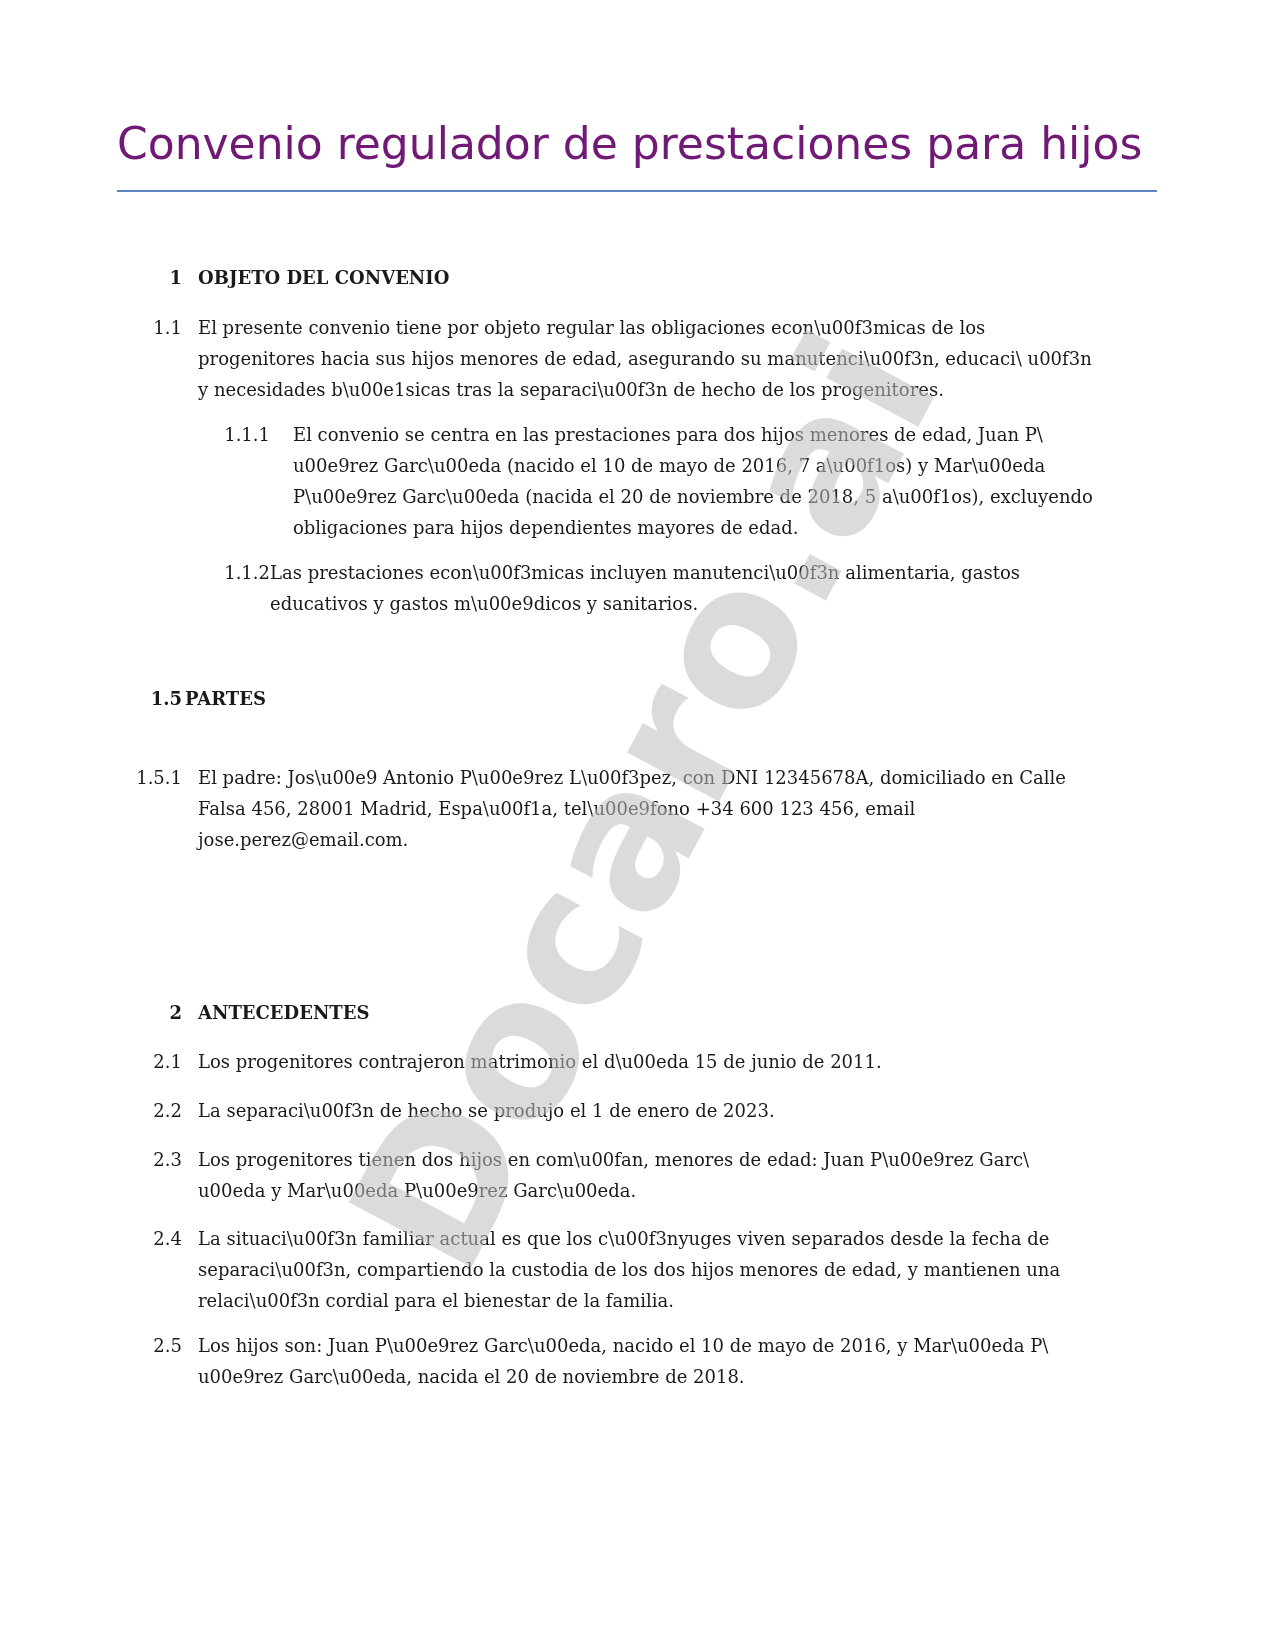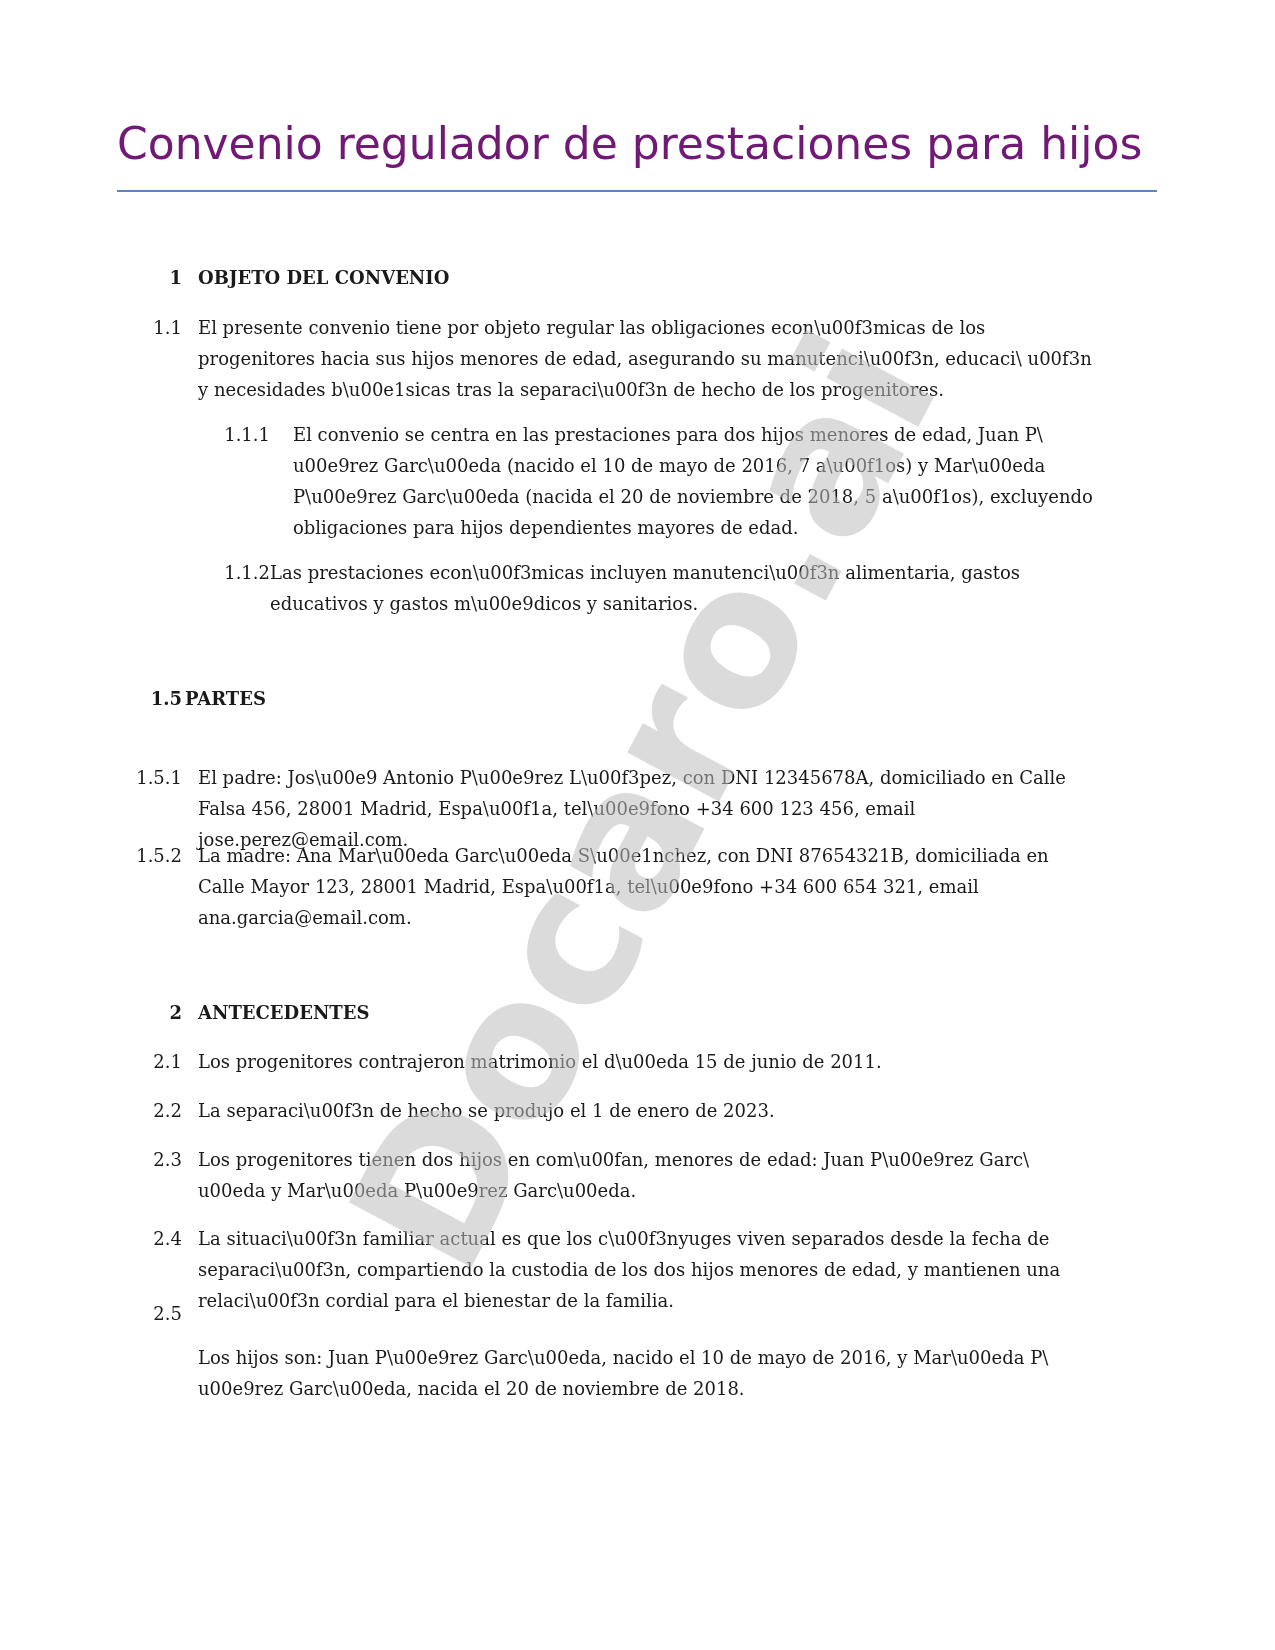--- a/index.html
+++ b/index.html
@@ -54,24 +54,20 @@
   <div class="row body-text heading" style="left:140px; top:683px;">
     <span class="num" style="width:42px;">1.5</span>
     <span class="txt" style="margin-left:3px;">PARTES</span>
   </div>
 
   <div class="row body-text" style="left:130px; top:733px;margin-top:29px;">
     <span class="num" style="width:52px;">1.5.1</span>
     <span class="txt" style="margin-left:16px; width:900px;">El padre: Jos\u00e9 Antonio P\u00e9rez L\u00f3pez, con DNI 12345678A, domiciliado en Calle Falsa 456, 28001 Madrid, Espa\u00f1a, tel\u00e9fono +34 600 123 456, email jose.perez@email.com.</span>
   </div>
 
-  <div class="row body-text" style="left:130px; top:840px;">
-    <span class="num" style="width:52px;">1.5.2</span>
-    <span class="txt" style="margin-left:16px; width:900px;">La madre: Ana Mar\u00eda Garc\u00eda S\u00e1nchez, con DNI 87654321B, domiciliada en Calle Mayor 123, 28001 Madrid, Espa\u00f1a, tel\u00e9fono +34 600 654 321, email ana.garcia@email.com.</span>
-  </div>
 
   <div class="row body-text heading" style="left:150px; top:997px;">
     <span class="num" style="width:32px;">2</span>
     <span class="txt" style="margin-left:16px;">ANTECEDENTES</span>
   </div>
 
   <div class="row body-text" style="left:140px; top:1046px;">
     <span class="num" style="width:42px;">2.1</span>
     <span class="txt" style="margin-left:16px; width:900px;">Los progenitores contrajeron matrimonio el d\u00eda 15 de junio de 2011.</span>
   </div>
@@ -84,19 +80,19 @@
   <div class="row body-text" style="left:140px; top:1144px;">
     <span class="num" style="width:42px;">2.3</span>
     <span class="txt" style="margin-left:16px; width:900px;">Los progenitores tienen dos hijos en com\u00fan, menores de edad: Juan P\u00e9rez Garc\ u00eda y Mar\u00eda P\u00e9rez Garc\u00eda.</span>
   </div>
 
   <div class="row body-text" style="left:140px; top:1223px;">
     <span class="num" style="width:42px;">2.4</span>
     <span class="txt" style="margin-left:16px; width:900px;">La situaci\u00f3n familiar actual es que los c\u00f3nyuges viven separados desde la fecha de separaci\u00f3n, compartiendo la custodia de los dos hijos menores de edad, y mantienen una relaci\u00f3n cordial para el bienestar de la familia.</span>
   </div>
 
-  <div class="row body-text" style="left:140px; top:1298px;">
+  <div class="row body-text" style="left:140px; top:1330px;">
     <span class="num" style="width:42px;">2.5</span>
-    <span class="txt" style="margin-left:16px; width:900px;margin-top:44px;">Los hijos son: Juan P\u00e9rez Garc\u00eda, nacido el 10 de mayo de 2016, y Mar\u00eda P\ u00e9rez Garc\u00eda, nacida el 20 de noviembre de 2018.</span>
+    <span class="txt" style="margin-left:16px; width:900px;">Los hijos son: Juan P\u00e9rez Garc\u00eda, nacido el 10 de mayo de 2016, y Mar\u00eda P\ u00e9rez Garc\u00eda, nacida el 20 de noviembre de 2018.</span>
   </div>
 
   <div class="watermark">Docaro.ai</div>
 </div>
 
 </body></html>

